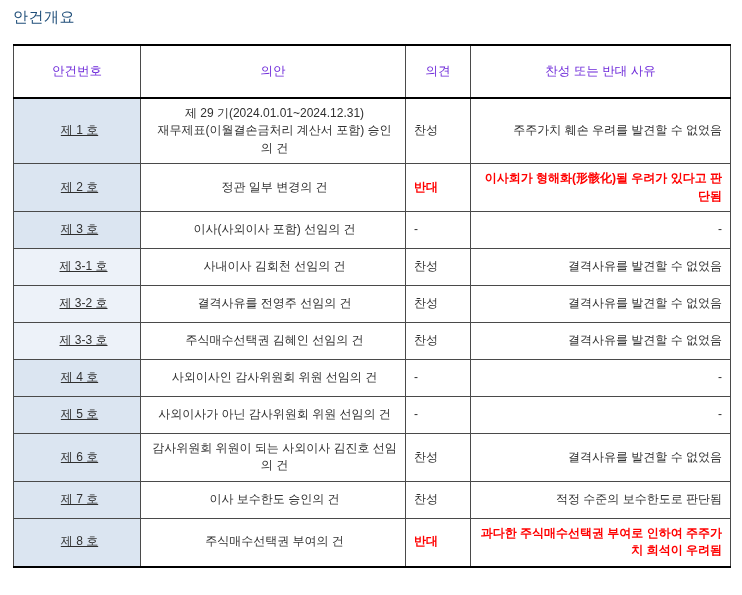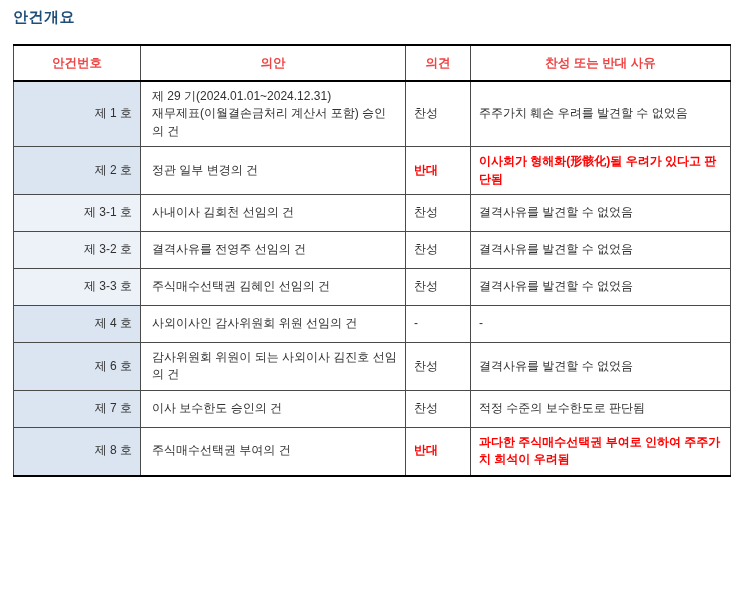--- a/index.html
+++ b/index.html
@@ -14,72 +14,73 @@
   html, body {
     margin: 0; padding: 0;
     background: #ffffff;
     width: 742px; height: 595px;
     font-family: "Liberation Sans", "DejaVu Sans", sans-serif;
   }
   .page { padding: 8px 12px 0 13px; }
   .title {
     margin: 0;
     font-size: 15px;
-    font-weight: bold;
+    font-weight: normal;
     color: var(--title-color);
     letter-spacing: 0.5px;
   }
   table.agenda-table {
     margin-top: 17px;
     width: 717px;
     border-collapse: collapse;
     table-layout: fixed;
     font-size: 12px;
     color: var(--body-text);
     border-top: 2.5px solid #000;
     border-bottom: 2.5px solid #000;
     border-left: 1px solid var(--line);
     border-right: 1px solid var(--line);
   }
   col.c-no     { width: 127px; }
   col.c-agenda { width: 265px; }
   col.c-op     { width: 65px;  }
   col.c-reason { width: 260px; }
   thead th {
-    height: 36px;
+    height: 53px;
     font-size: 12.5px;
-    font-weight: bold;
-    color: #ef4444;
+    font-weight: normal;
+    color: #6d28d9;
     text-align: center;
     vertical-align: middle;
     background: #ffffff;
     border-bottom: 2.5px solid #000;
     border-left: 1px solid var(--line);
     border-right: 1px solid var(--line);
   }
   tbody td {
     height: 37px;
     vertical-align: middle;
     border: 1px solid var(--line);
     padding: 6px 8px;
     line-height: 1.45;
   }
   tbody td.no {
-    text-align: right;
+    text-align: center;
     padding-left: 13px;
+    text-decoration: underline;
   }
   tr.main td.no { background: var(--main-row-bg); }
   tr.sub  td.no { background: var(--sub-row-bg); padding-left: 21px; }
   tbody td.agenda {
-    text-align: left;
+    text-align: center;
     padding-left: 11px;
     white-space: pre-line;
   }
   tbody td.opinion { text-align: left; }
-  tbody td.reason  { text-align: left; }
+  tbody td.reason  { text-align: right; }
   tr.oppose td.opinion, tr.oppose td.reason {
     color: var(--oppose-color);
     font-weight: bold;
   }
 </style>
 </head>
 <body>
 
 <div class="page">
   <h1 class="title">안건개요</h1>
@@ -106,20 +107,26 @@
 재무제표(이월결손금처리 계산서 포함) 승인의 건</td>
     <td class="opinion">찬성</td>
     <td class="reason">주주가치 훼손 우려를 발견할 수 없었음</td>
   </tr>
         <tr class="main oppose">
     <td class="no">제 2 호</td>
     <td class="agenda">정관 일부 변경의 건</td>
     <td class="opinion">반대</td>
     <td class="reason">이사회가 형해화(形骸化)될 우려가 있다고 판단됨</td>
   </tr>
+        <tr class="main">
+    <td class="no">제 3 호</td>
+    <td class="agenda">이사(사외이사 포함) 선임의 건</td>
+    <td class="opinion">-</td>
+    <td class="reason">-</td>
+  </tr>
         <tr class="sub">
     <td class="no">제 3-1 호</td>
     <td class="agenda">사내이사 김회천 선임의 건</td>
     <td class="opinion">찬성</td>
     <td class="reason">결격사유를 발견할 수 없었음</td>
   </tr>
         <tr class="sub">
     <td class="no">제 3-2 호</td>
     <td class="agenda">결격사유를 전영주 선임의 건</td>
     <td class="opinion">찬성</td>
@@ -127,20 +134,26 @@
   </tr>
         <tr class="sub">
     <td class="no">제 3-3 호</td>
     <td class="agenda">주식매수선택권 김혜인 선임의 건</td>
     <td class="opinion">찬성</td>
     <td class="reason">결격사유를 발견할 수 없었음</td>
   </tr>
         <tr class="main">
     <td class="no">제 4 호</td>
     <td class="agenda">사외이사인 감사위원회 위원 선임의 건</td>
+    <td class="opinion">-</td>
+    <td class="reason">-</td>
+  </tr>
+        <tr class="main">
+    <td class="no">제 5 호</td>
+    <td class="agenda">사외이사가 아닌 감사위원회 위원 선임의 건</td>
     <td class="opinion">-</td>
     <td class="reason">-</td>
   </tr>
         <tr class="main">
     <td class="no">제 6 호</td>
     <td class="agenda">감사위원회 위원이 되는 사외이사 김진호 선임의 건</td>
     <td class="opinion">찬성</td>
     <td class="reason">결격사유를 발견할 수 없었음</td>
   </tr>
         <tr class="main">

